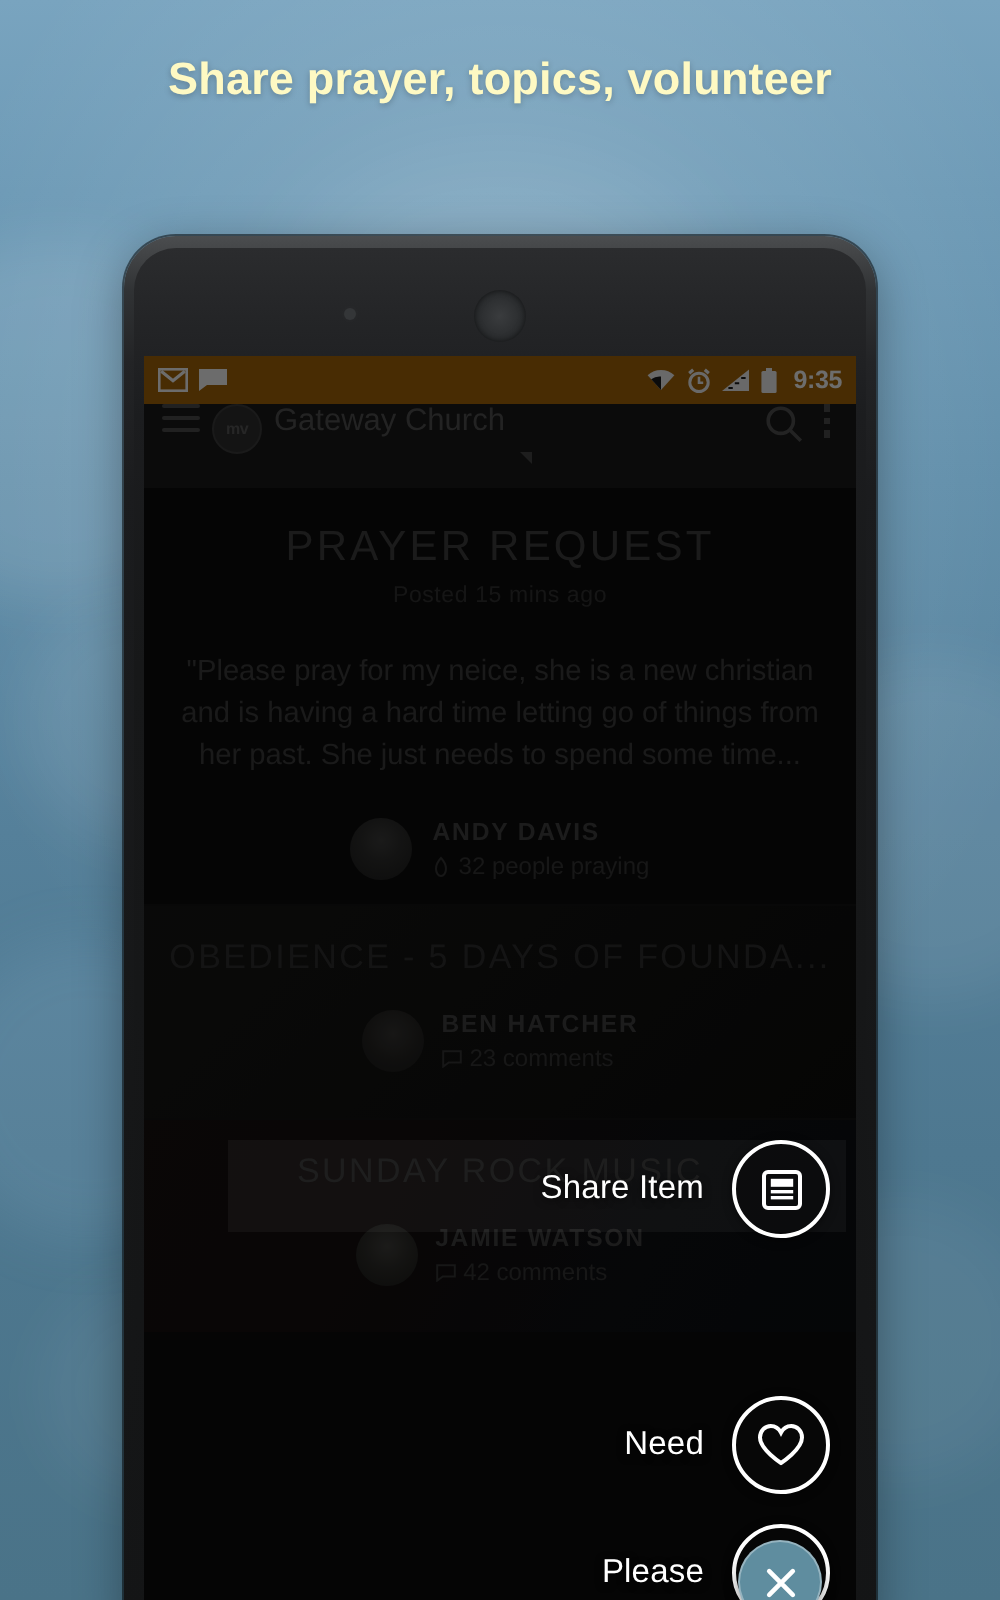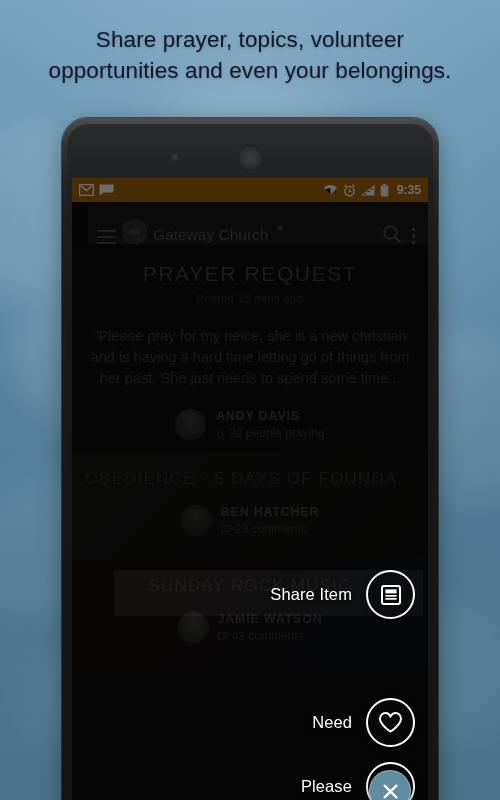--- a/index.html
+++ b/index.html
@@ -22,22 +22,22 @@
   .bk2{left:10px;top:300px;width:120px;height:120px;background:rgba(255,255,255,.07);}
   .bk3{left:-30px;top:470px;width:150px;height:150px;background:rgba(140,180,205,.16);}
   .bk4{right:-50px;top:330px;width:170px;height:170px;background:rgba(255,255,255,.07);}
   .bk5{right:-20px;top:600px;width:140px;height:140px;background:rgba(255,255,255,.05);}
   .bk6{left:20px;top:640px;width:110px;height:110px;background:rgba(255,255,255,.05);}
   .bk7{left:150px;top:80px;width:200px;height:120px;background:rgba(255,255,255,.10);filter:blur(26px);}
 
   
   #headline{
     position:absolute;left:0;right:0;top:24px;
-    text-align:center;color:#0f172a;
-    font-size:22.5px;line-height:31px;font-weight:400;
+    text-align:center;color:#fef9c3;
+    font-size:22.5px;line-height:31px;font-weight:700;
     letter-spacing:.1px;
     text-shadow:0 1px 3px rgba(0,0,0,.22);
     padding:0 8px;box-sizing:border-box;
   }
 
   
   #device{
     position:absolute;left:62px;top:118px;width:376px;height:700px;
     border-radius:26px 26px 14px 14px;
     background:linear-gradient(180deg,#4b4d4f 0%,#303234 4%,#232426 9%,#1b1c1e 18%,#161718 60%,#141516 100%);
@@ -68,21 +68,21 @@
     display:flex;align-items:center;justify-content:space-between;
     padding:0 7px;box-sizing:border-box;
   }
   .sb-left,.sb-right{display:flex;align-items:center;gap:5px;}
   .sb-time{color:#f2f2f2;font-size:12.5px;font-weight:700;margin-left:3px;letter-spacing:-.2px;}
   .sb-ico{display:block;}
 
   
   #appbar{
     position:relative;height:42px;background:#191919;
-    display:flex;align-items:flex-end;padding:0 9px;box-sizing:border-box;gap:6px;margin-left:16px;
+    display:flex;align-items:flex-start;padding:0 9px;box-sizing:border-box;gap:6px;
   }
   .burger{width:19px;height:14px;display:flex;flex-direction:column;justify-content:space-between;flex:none;}
   .burger i{display:block;height:2px;background:#4a4a4a;border-radius:1px;}
   .logo-badge{
     width:23px;height:23px;border-radius:50%;flex:none;
     background:#2e2e2e;color:#555;font-size:8px;font-weight:700;
     display:flex;align-items:center;justify-content:center;letter-spacing:-.3px;
     border:1px solid #3a3a3a;
   }
   .appbar-title{color:#4e4e4e;font-size:15.5px;white-space:nowrap;}
@@ -147,21 +147,20 @@
   <div class="bokeh bk2"></div>
   <div class="bokeh bk3"></div>
   <div class="bokeh bk4"></div>
   <div class="bokeh bk5"></div>
   <div class="bokeh bk6"></div>
   <div class="bg-vig"></div>
 </div>
 
 <div id="headline">
   <div>Share prayer, topics, volunteer</div>
-  <div>opportunities and even your belongings.</div>
 </div>
 
 <div id="device">
   <div id="device-glass"></div>
   <div class="sensor"></div>
   <div class="speaker"></div>
 
   <div id="screen">
 
     <div id="statusbar">

